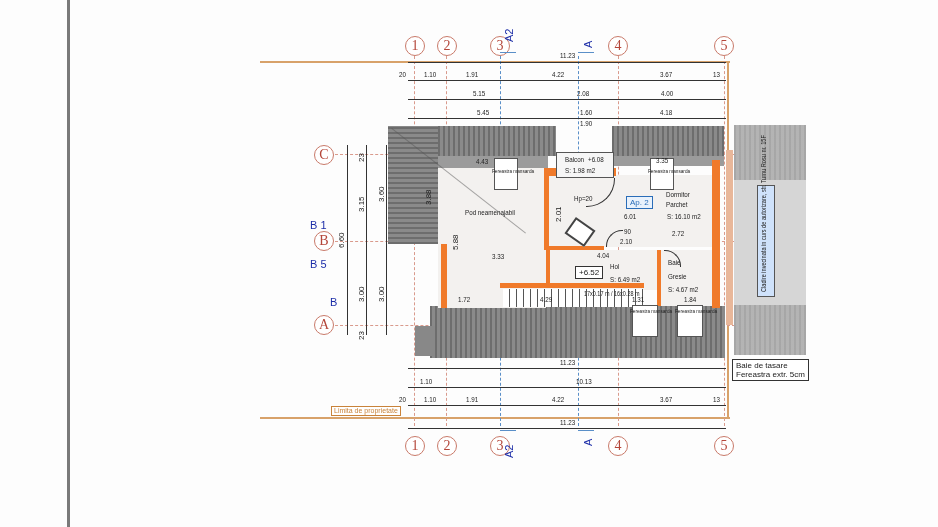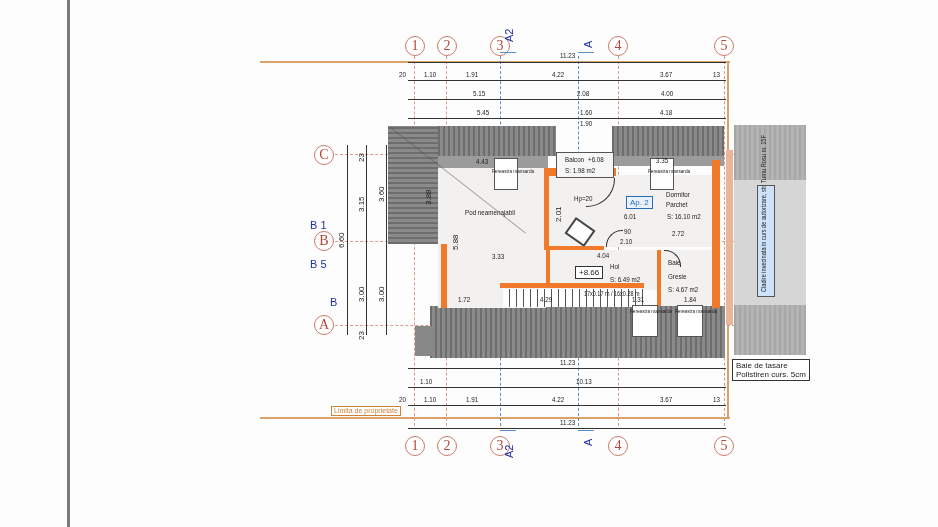--- a/index.html
+++ b/index.html
@@ -95,21 +95,21 @@
 
 <div class="abs" style="left:734px;top:125px;width:72px;height:230px;background:#d6d6d6;"></div>
 <div class="roof" style="left:734px;top:125px;width:72px;height:55px;opacity:0.45;"></div>
 <div class="roof" style="left:734px;top:305px;width:72px;height:50px;opacity:0.45;"></div>
 <div class="abs" style="left:757px;top:185px;width:16px;height:110px;background:#cfe2fb;border:1px solid #555;">
   <div class="tv" style="left:2px;top:106px;transform:rotate(-90deg) scaleX(0.7);font-size:8px;">Cladire invecinata in curs de autorizare, str. Turnu Rosu nr. 15F</div>
 </div>
 <div class="abs" style="left:726px;top:150px;width:7px;height:175px;background:#e8b79a;"></div>
 <div class="label-box" style="left:732px;top:359px;font-size:8px;">
   <div>Baie de tasare</div>
-  <div>Polistiren curs. 5cm</div>
+  <div>Fereastra extr. 5cm</div>
 </div>
 
 <div class="roof" style="left:388px;top:126px;width:168px;height:30px;"></div>
 <div class="roof" style="left:612px;top:126px;width:112px;height:30px;"></div>
 <div class="roofh" style="left:388px;top:126px;width:50px;height:118px;"></div>
 <div class="roof" style="left:430px;top:306px;width:295px;height:52px;"></div>
 <div class="abs" style="left:415px;top:326px;width:20px;height:30px;background:#888;"></div>
 
 <div class="room" style="left:438px;top:168px;width:108px;height:140px;"></div>
 <div class="room" style="left:546px;top:175px;width:174px;height:72px;"></div>
@@ -155,21 +155,21 @@
 <div class="label-box" style="left:626px;top:196px;color:#2a6db8;border-color:#2a6db8;background:#e9f2fc;">Ap. 2</div>
 <div class="t" style="left:666px;top:191px;">Dormitor</div>
 <div class="t" style="left:666px;top:201px;">Parchet</div>
 <div class="t" style="left:667px;top:213px;">S: 16.10 m2</div>
 <div class="t" style="left:624px;top:213px;">6.01</div>
 <div class="t" style="left:672px;top:230px;">2.72</div>
 <div class="t" style="left:656px;top:157px;">3.35</div>
 
 <div class="t" style="left:597px;top:252px;">4.04</div>
 <div class="t" style="left:610px;top:263px;">Hol</div>
-<div class="label-box" style="left:575px;top:266px;">+8.66</div>
+<div class="label-box" style="left:575px;top:266px;">+6.52</div>
 <div class="t" style="left:610px;top:276px;">S: 6.49 m2</div>
 <div class="t" style="left:620px;top:238px;">2.10</div>
 <div class="t" style="left:624px;top:228px;">90</div>
 <div class="t" style="left:540px;top:296px;">4.29</div>
 
 <div class="t" style="left:668px;top:259px;">Baie</div>
 <div class="t" style="left:668px;top:273px;">Gresie</div>
 <div class="t" style="left:668px;top:286px;">S: 4.67 m2</div>
 <div class="t" style="left:684px;top:296px;">1.84</div>
 <div class="t" style="left:632px;top:296px;">1.31</div>

